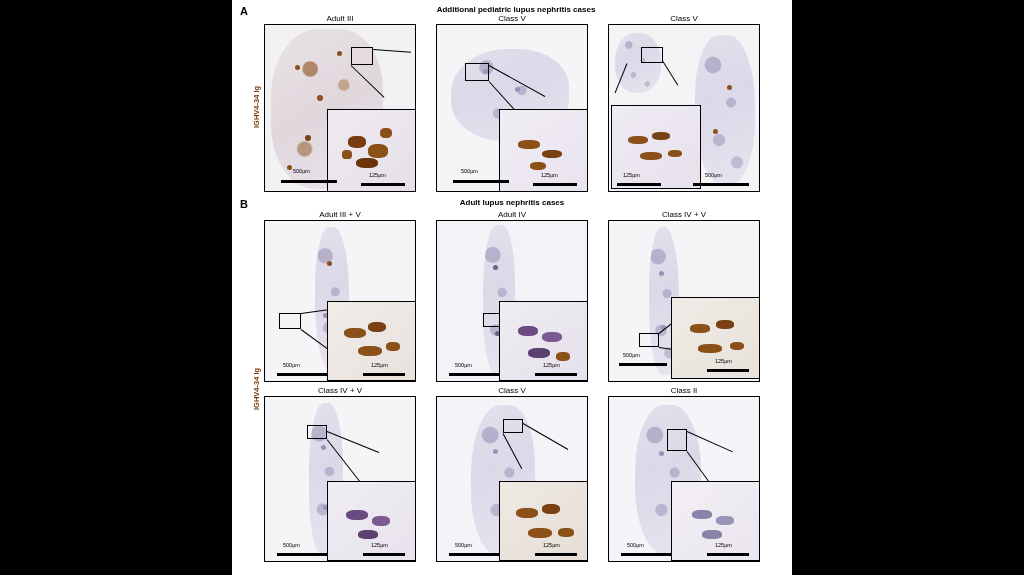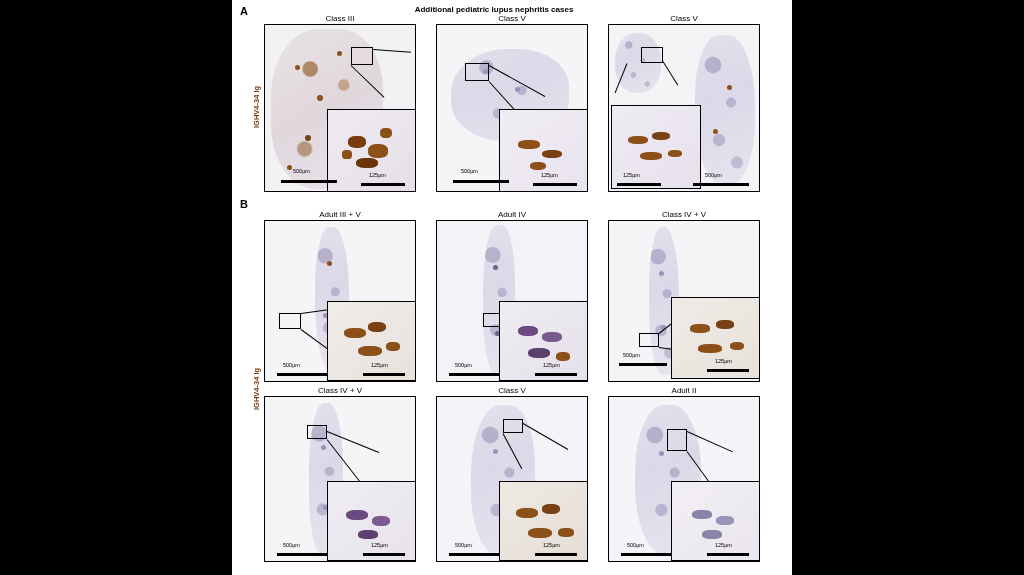--- a/index.html
+++ b/index.html
@@ -44,25 +44,25 @@
   .scalebar{position:absolute;height:3px;background:#000;}
   .scaletext{position:absolute;font-size:5.5px;color:#000;}
 </style>
 </head>
 <body>
 
 <div class="stage">
   <div class="figure">
 
     <div class="panel-letter" style="left:8px;top:5px;">A</div>
-    <div class="panel-title" style="left:62px;top:5px;width:400px;">Additional pediatric lupus nephritis cases</div>
+    <div class="panel-title" style="left:84px;top:5px;width:400px;">Additional pediatric lupus nephritis cases</div>
 
     <div class="side-label" style="left:20px;top:128px;">IGHV4-34  Ig</div>
 
-    <div class="panel-title" style="left:32px;top:14px;width:152px;font-weight:normal;">Class III</div>
+    <div class="panel-title" style="left:32px;top:14px;width:152px;font-weight:normal;">Adult III</div>
     <div class="tile" style="left:32px;top:24px;width:152px;height:168px;">
       <div class="tissue brown" style="left:6px;top:4px;width:112px;height:160px;border-radius:42% 38% 45% 40%;"></div>
       <div class="speck" style="left:30px;top:40px;width:5px;height:5px;background:#8c5019;"></div>
       <div class="speck" style="left:52px;top:70px;width:6px;height:6px;background:#8c5019;"></div>
       <div class="speck" style="left:40px;top:110px;width:6px;height:6px;background:#7a4214;"></div>
       <div class="speck" style="left:72px;top:26px;width:5px;height:5px;background:#8c5019;"></div>
       <div class="speck" style="left:22px;top:140px;width:5px;height:5px;background:#8c5019;"></div>
       <div class="speck" style="left:64px;top:125px;width:4px;height:4px;background:#5a3a20;"></div>
       <div class="roi" style="left:86px;top:22px;width:22px;height:18px;"></div>
       <div class="leader" style="left:86px;top:40px;width:46px;transform:rotate(44deg);"></div>
@@ -114,20 +114,21 @@
         <div class="speck" style="left:28px;top:46px;width:22px;height:8px;background:#8c5019;border-radius:40%;"></div>
         <div class="speck" style="left:56px;top:44px;width:14px;height:7px;background:#8c5019;border-radius:40%;"></div>
       </div>
       <div class="scalebar" style="left:8px;top:158px;width:44px;"></div>
       <div class="scaletext" style="left:14px;top:147px;">125µm</div>
       <div class="scalebar" style="left:84px;top:158px;width:56px;"></div>
       <div class="scaletext" style="left:96px;top:147px;">500µm</div>
     </div>
 
     <div class="panel-letter" style="left:8px;top:198px;">B</div>
+    <div class="panel-title" style="left:80px;top:198px;width:400px;">Adult  lupus nephritis cases</div>
 
     <div class="side-label" style="left:20px;top:410px;">IGHV4-34  Ig</div>
 
     <div class="panel-title" style="left:32px;top:210px;width:152px;font-weight:normal;">Adult III + V</div>
     <div class="tile" style="left:32px;top:220px;width:152px;height:162px;background:#f5f4f7;">
       <div class="tissue" style="left:50px;top:6px;width:34px;height:144px;border-radius:42% 46% 40% 48%;"></div>
       <div class="speck" style="left:62px;top:40px;width:5px;height:5px;background:#8c5019;"></div>
       <div class="speck" style="left:58px;top:92px;width:5px;height:5px;background:#9a92b8;"></div>
       <div class="roi" style="left:14px;top:92px;width:22px;height:16px;"></div>
       <div class="leader" style="left:36px;top:92px;width:42px;transform:rotate(-8deg);"></div>
@@ -216,21 +217,21 @@
         <div class="speck" style="left:42px;top:22px;width:18px;height:10px;background:#7a4214;border-radius:40%;"></div>
         <div class="speck" style="left:28px;top:46px;width:24px;height:10px;background:#8c5019;border-radius:40%;"></div>
         <div class="speck" style="left:58px;top:46px;width:16px;height:9px;background:#8c5019;border-radius:40%;"></div>
       </div>
       <div class="scalebar" style="left:12px;top:156px;width:50px;"></div>
       <div class="scaletext" style="left:18px;top:145px;">500µm</div>
       <div class="scalebar" style="left:98px;top:156px;width:42px;"></div>
       <div class="scaletext" style="left:106px;top:145px;">125µm</div>
     </div>
 
-    <div class="panel-title" style="left:376px;top:386px;width:152px;font-weight:normal;">Adult II</div>
+    <div class="panel-title" style="left:376px;top:386px;width:152px;font-weight:normal;">Class II</div>
     <div class="tile" style="left:376px;top:396px;width:152px;height:166px;background:#f5f4f8;">
       <div class="tissue" style="left:26px;top:8px;width:66px;height:150px;border-radius:44% 44% 42% 46%;"></div>
       <div class="speck" style="left:50px;top:54px;width:5px;height:5px;background:#9a92b8;"></div>
       <div class="speck" style="left:64px;top:100px;width:5px;height:5px;background:#9a92b8;"></div>
       <div class="roi" style="left:58px;top:32px;width:20px;height:22px;"></div>
       <div class="leader" style="left:78px;top:34px;width:50px;transform:rotate(24deg);"></div>
       <div class="leader" style="left:78px;top:54px;width:46px;transform:rotate(54deg);"></div>
       <div class="inset" style="left:62px;top:84px;width:90px;height:80px;background:linear-gradient(140deg,#f2eff4,#eae5ee);">
         <div class="speck" style="left:20px;top:28px;width:20px;height:9px;background:#8a82a8;border-radius:40%;"></div>
         <div class="speck" style="left:44px;top:34px;width:18px;height:9px;background:#9a92b8;border-radius:40%;"></div>

